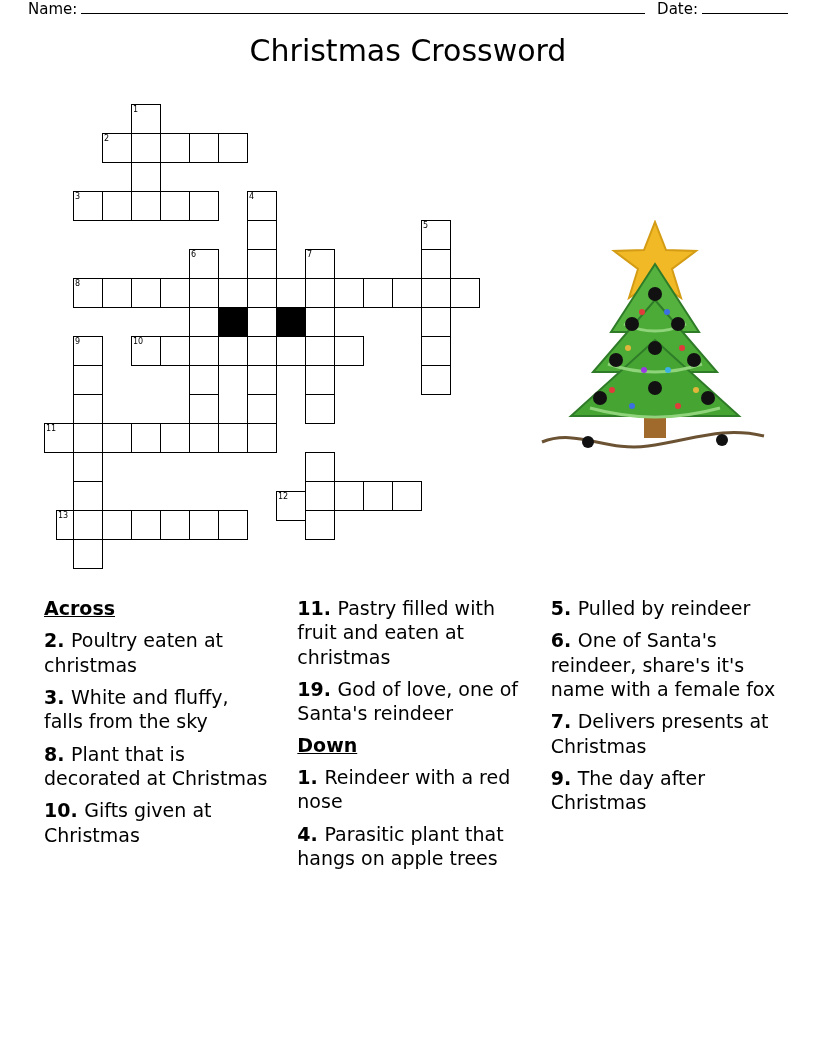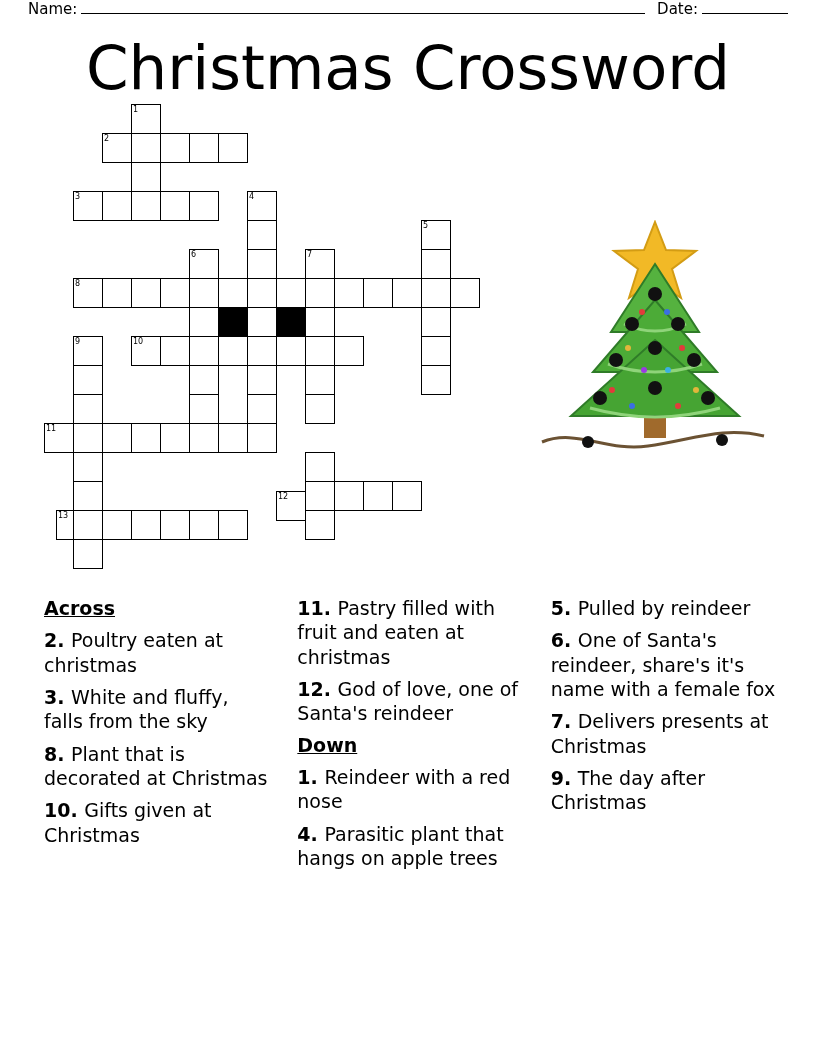--- a/index.html
+++ b/index.html
@@ -42,21 +42,21 @@
     height: 12px;
   }
 
   
   .title {
     position: absolute;
     top: 34px;
     left: 0;
     width: 816px;
     text-align: center;
-    font-size: 61px;
+    font-size: 30px;
     font-weight: normal;
     letter-spacing: 0px;
     line-height: 1.1;
   }
 
   
   #grid-wrap {
     position: absolute;
     top: 104px;
     left: 44px;
@@ -282,21 +282,21 @@
   </svg>
 </div>
 
 <div class="clues" id="clues">
     <div class="sec-head">Across</div>
     <p><span class="n">2. </span><span>Poultry eaten at christmas</span></p>
     <p><span class="n">3. </span><span>White and fluffy, falls from the sky</span></p>
     <p><span class="n">8. </span><span>Plant that is decorated at Christmas</span></p>
     <p><span class="n">10. </span><span>Gifts given at Christmas</span></p>
     <p><span class="n">11. </span><span>Pastry filled with fruit and eaten at christmas</span></p>
-    <p><span class="n">12. </span><span>God of love, one of Santa's reindeer</span></p>
+    <p><span class="n">19. </span><span>God of love, one of Santa's reindeer</span></p>
     <div class="sec-head">Down</div>
     <p><span class="n">1. </span><span>Reindeer with a red nose</span></p>
     <p><span class="n">4. </span><span>Parasitic plant that hangs on apple trees</span></p>
     <p><span class="n">5. </span><span>Pulled by reindeer</span></p>
     <p><span class="n">6. </span><span>One of Santa's reindeer, share's it's name with a female fox</span></p>
     <p><span class="n">7. </span><span>Delivers presents at Christmas</span></p>
     <p><span class="n">9. </span><span>The day after Christmas</span></p>
   </div>
 
 </body></html>

